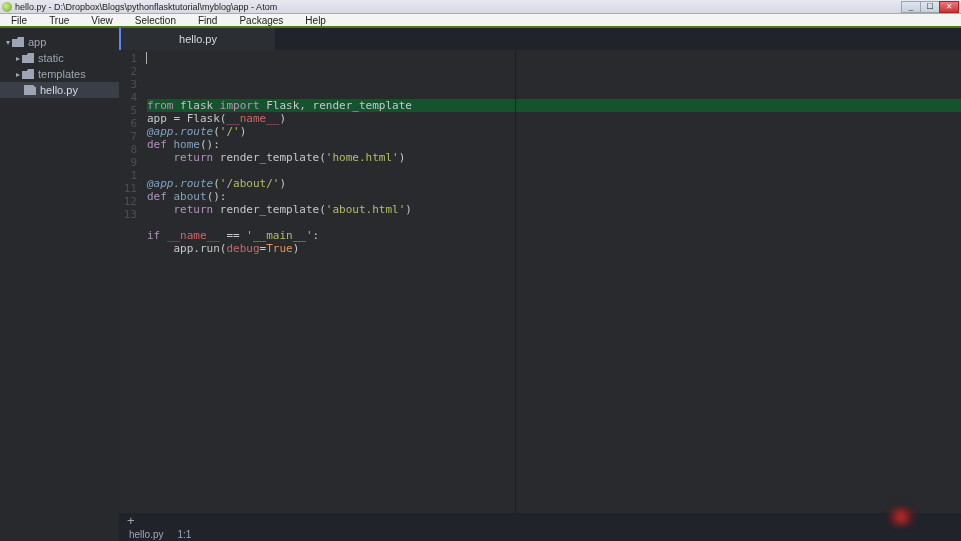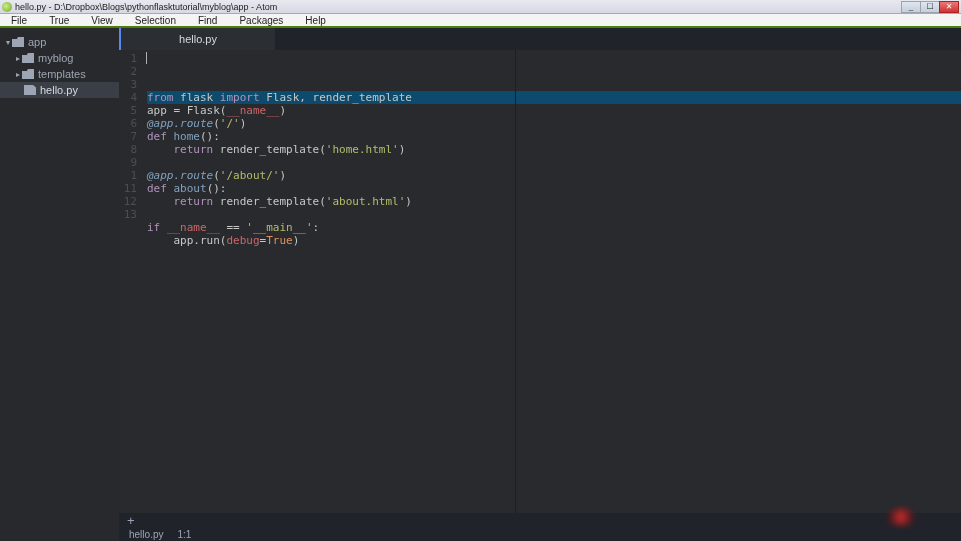--- a/index.html
+++ b/index.html
@@ -130,21 +130,21 @@
   }
   .gutter div { height: 13px; }
   .code {
     flex: 1;
     padding-top: 2px;
     padding-left: 4px;
     position: relative;
     white-space: pre;
   }
   .code-line { height: 13px; }
-  .code-line.hl { background: #0c4a6e; }
+  .code-line.hl { background: #14532d; margin-top: 8px; }
   
   .kw   { color: #b294bb; }
   .fn   { color: #81a2be; }
   .str  { color: #b5bd68; }
   .name { color: #cc6666; }
   .dec  { color: #81a2be; font-style: italic; }
   .op   { color: #c5c8c6; }
   .const{ color: #de935f; text-align: center; }
   
   .split-line {
@@ -209,21 +209,21 @@
 
   <div class="sidebar">
     <div class="tree-row">
       <span class="arrow">▾</span>
       <span class="foldicon"></span>
       <span>app</span>
     </div>
     <div class="tree-row depth1">
       <span class="arrow">▸</span>
       <span class="foldicon"></span>
-      <span>myblog</span>
+      <span>static</span>
     </div>
     <div class="tree-row depth1">
       <span class="arrow">▸</span>
       <span class="foldicon"></span>
       <span>templates</span>
     </div>
     <div class="tree-row depth2 sel">
       <span class="fileicon"></span>
       <span>hello.py</span>
     </div>

